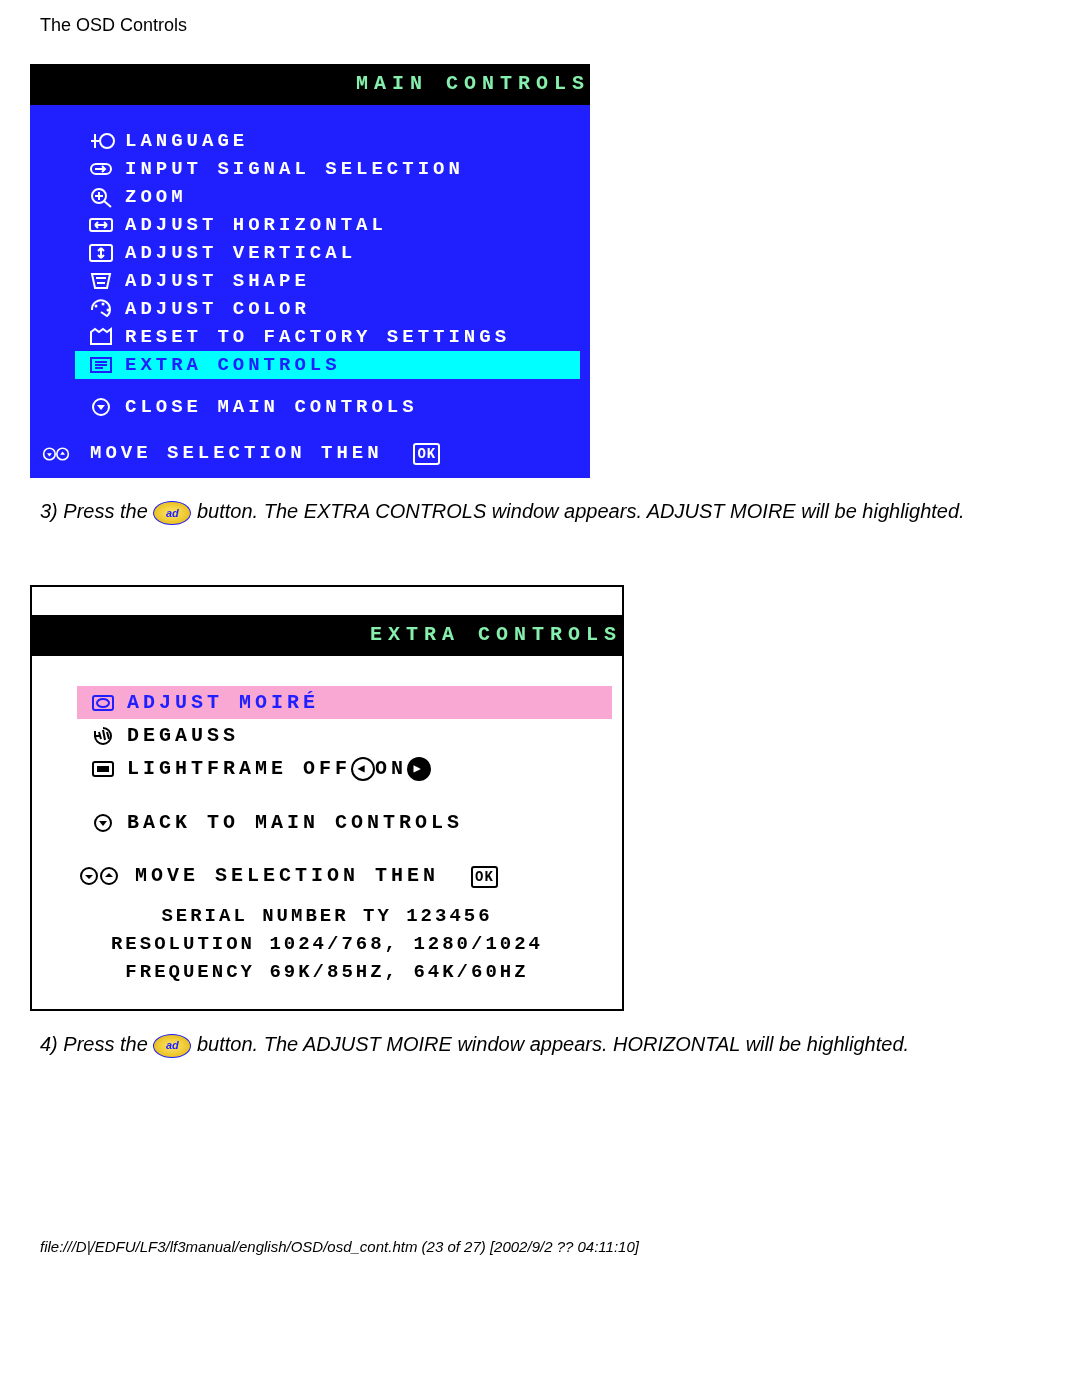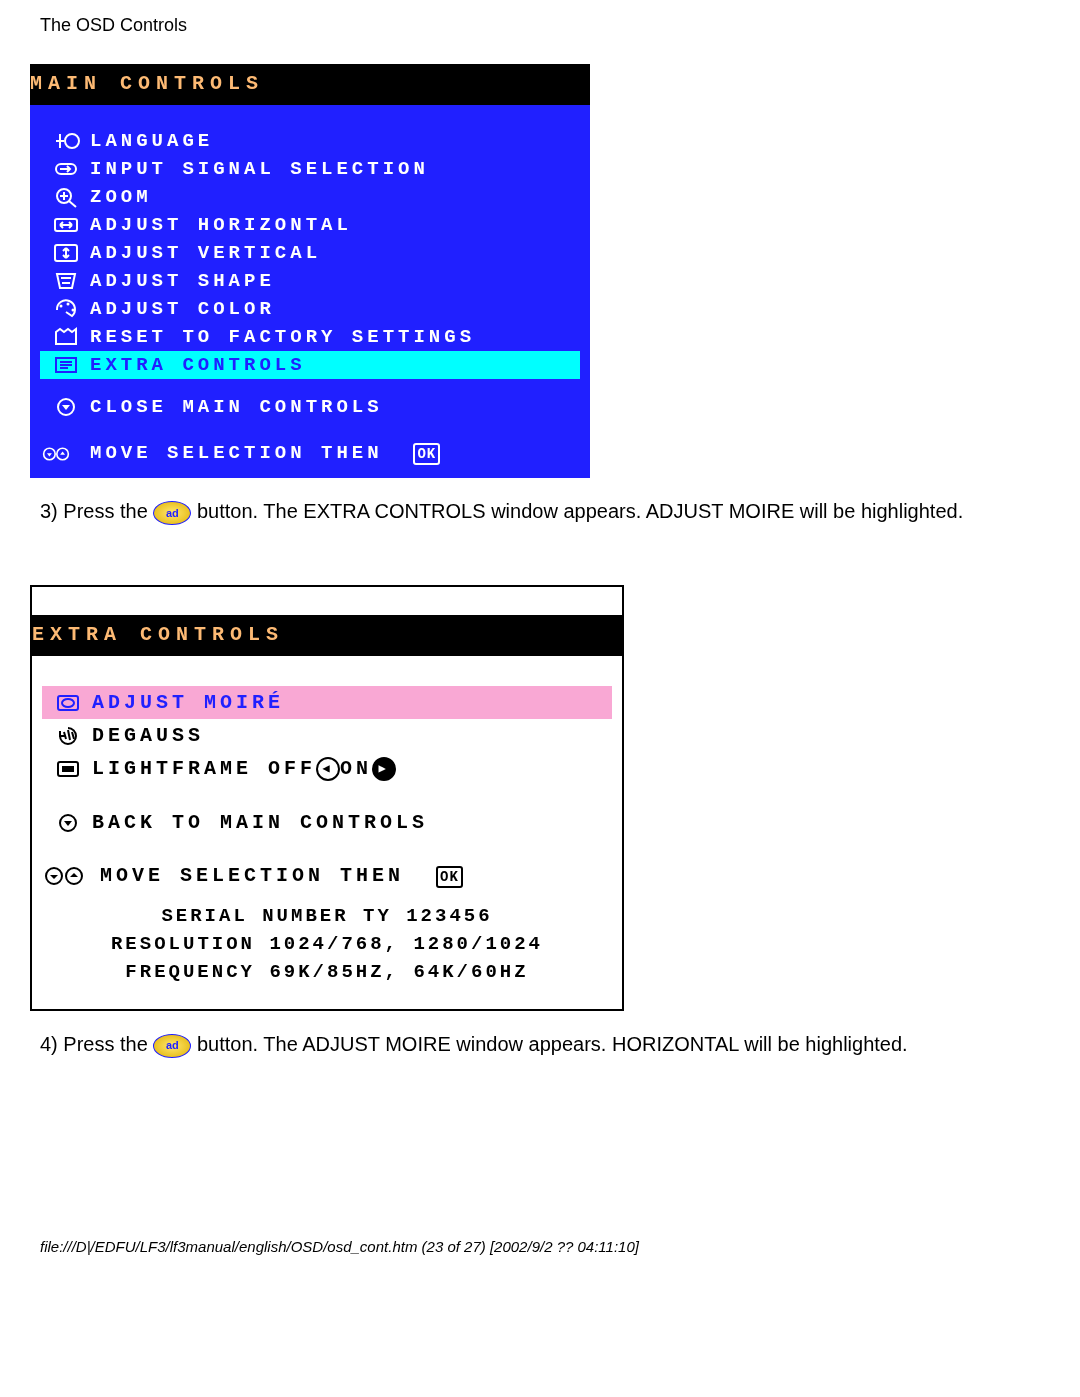--- a/index.html
+++ b/index.html
@@ -13,30 +13,30 @@
   }
   .page { padding: 15px 30px 30px 30px; }
   .page-title { margin: 0 0 10px 10px; font-size: 18px; color:#000; }
   .osd-panel {
     width: 560px;
     margin: 6px 0 20px 0;
   }
   .osd-main { background:#2020ff; color:#fff; }
   .osd-extra { background:#fff; color:#000; border:2px solid #000; }
   .osd-header {
-    background:#000; color:#fdba74;
-    text-align:left;
+    background:#000; color:#86efac;
+    text-align:right;
     font-weight:bold;
     letter-spacing:6px;
     padding:8px 0 10px 0;
     font-size:20px;
     font-family: "Courier New", monospace;
     margin-top: 28px;
   }
-  .osd-body { padding: 22px 10px 2px 10px; }
+  .osd-body { padding: 22px 10px 2px 10px; margin-left: 35px; }
   .osd-row {
     display:flex;
     align-items:center;
     padding:3px 2px;
     font-family: "Courier New", monospace;
     font-weight:bold;
     letter-spacing:4px;
     font-size:19px;
   }
   .osd-main .osd-row { color:#fff; }
@@ -58,20 +58,21 @@
     letter-spacing:3px;
     font-size:19px;
     text-align:center;
     padding: 4px 10px 20px 10px;
   }
   .osd-extra .info-line { margin:6px 0; }
   .step-para {
     font-size:20px;
     margin: 14px 0 60px 10px;
     line-height:1.3;
+    font-style:italic;
   }
   .ad-button {
     display:inline-flex;
     align-items:center;
     justify-content:center;
     width:36px; height:22px;
     background: radial-gradient(#ffe870, #e0b000);
     border:1px solid #2020ff;
     border-radius:50%;
     color:#2020ff;

